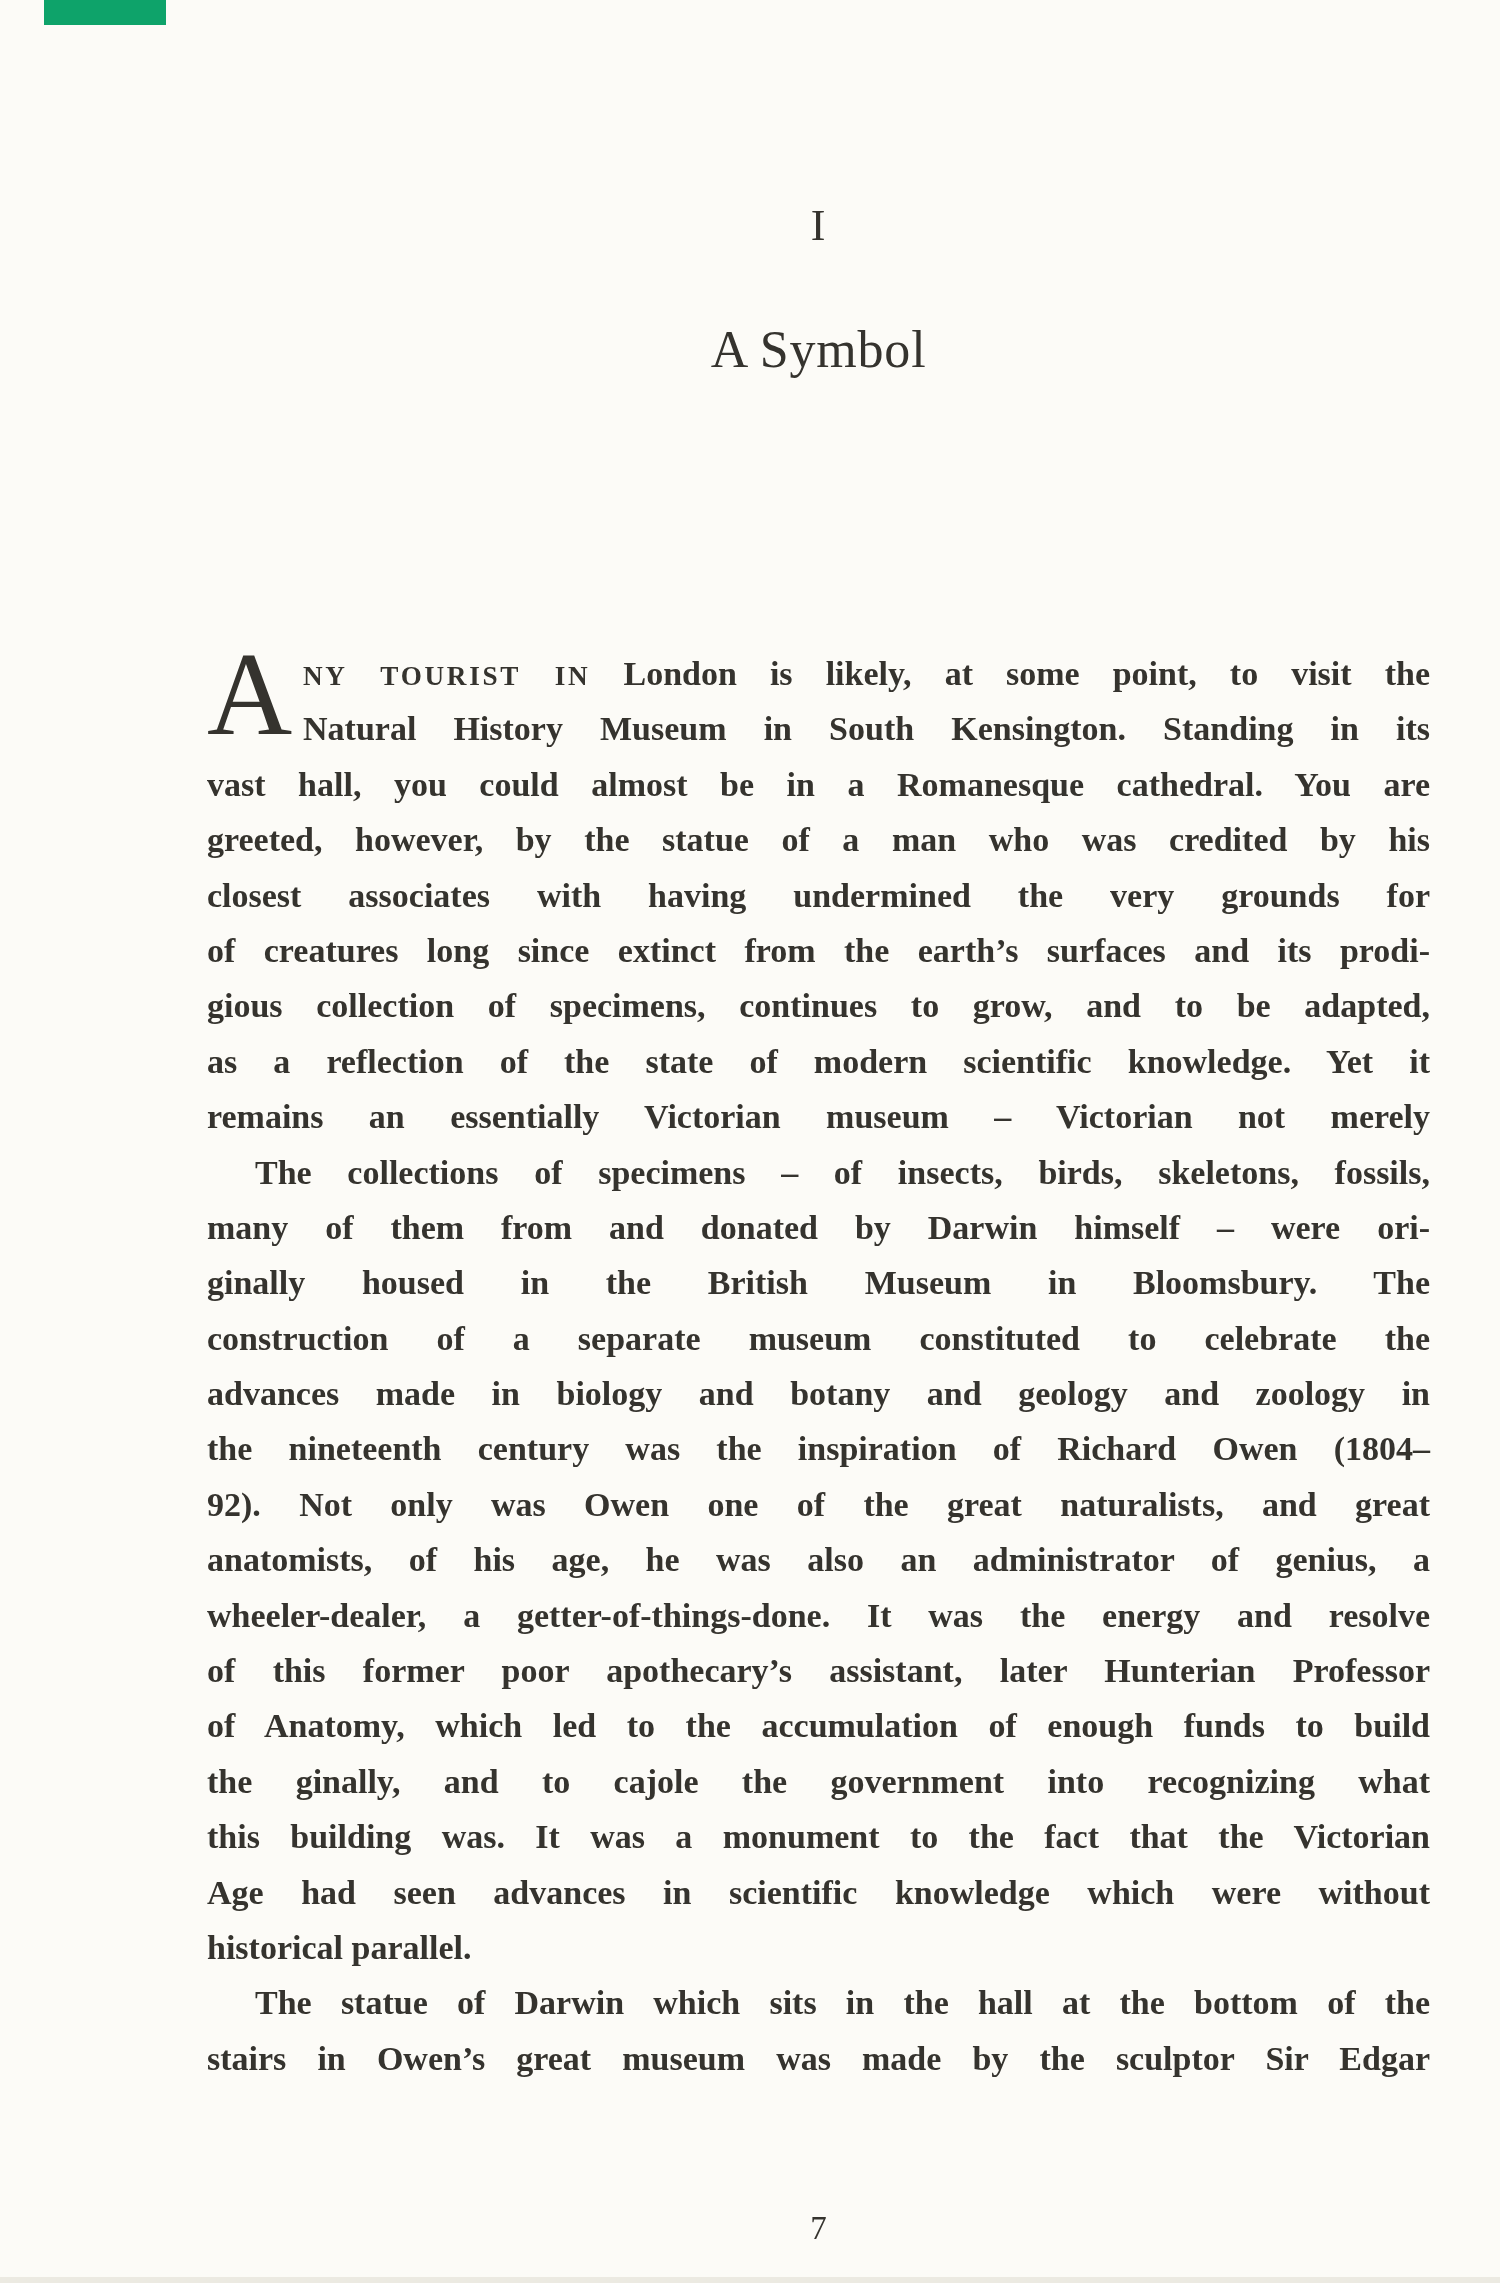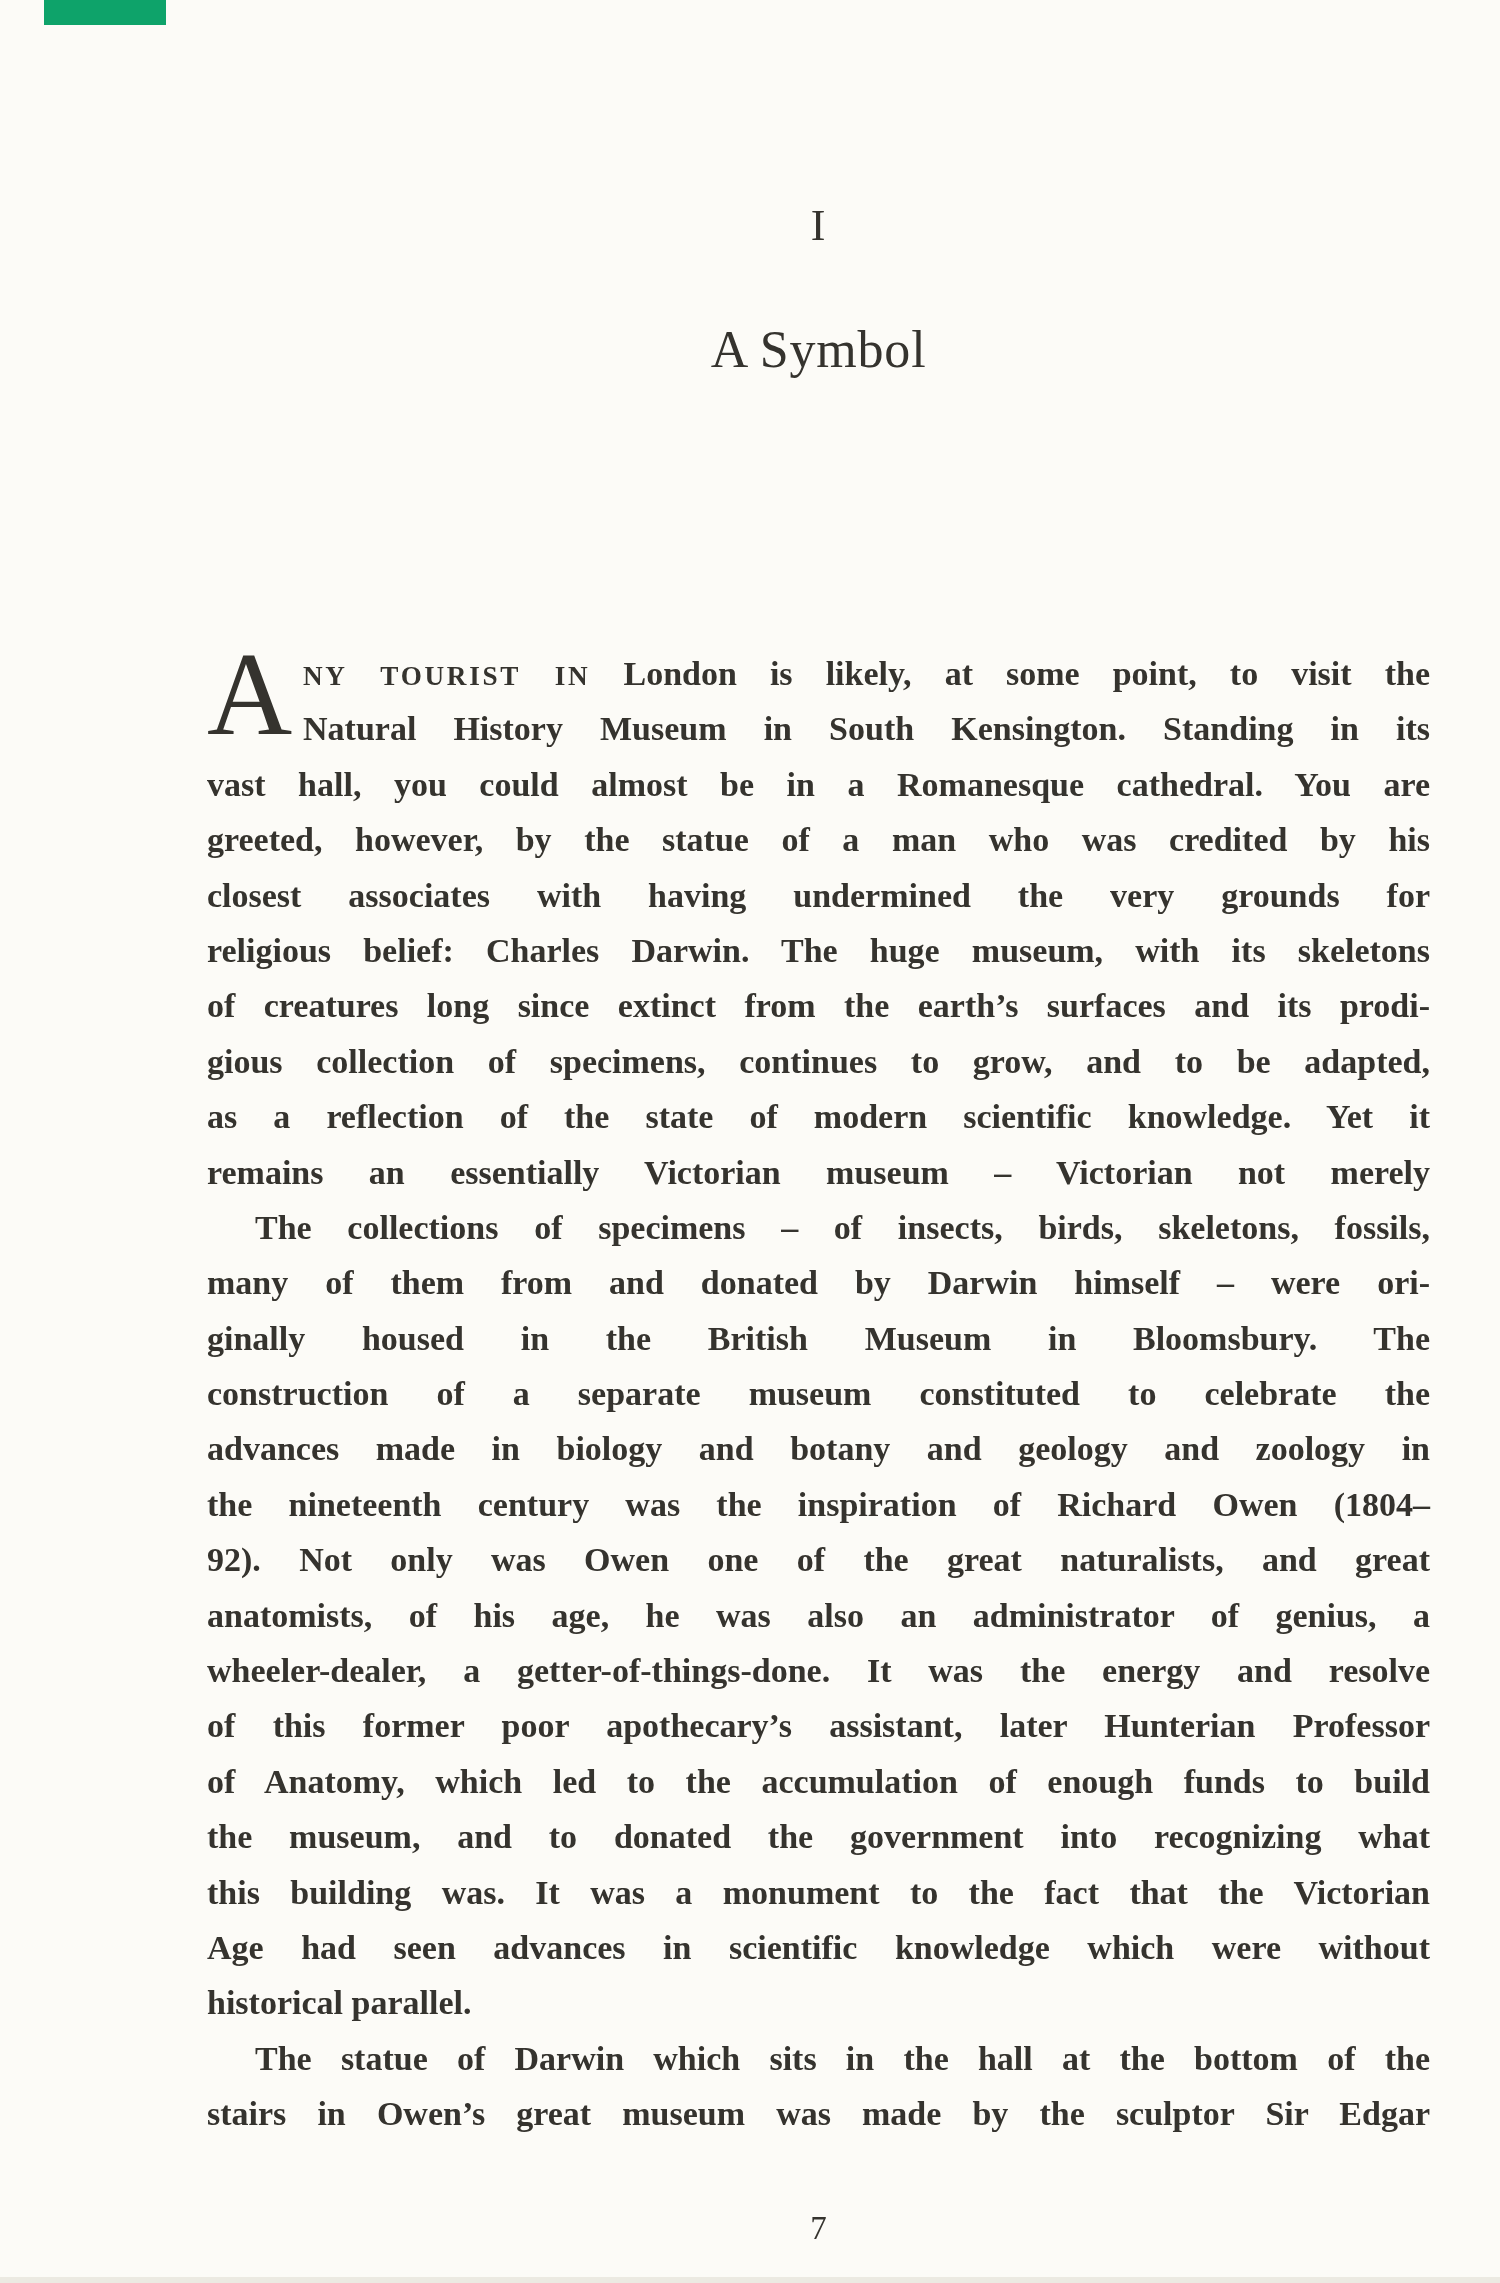--- a/index.html
+++ b/index.html
@@ -111,39 +111,38 @@
     <div class="chapter-title">A Symbol</div>
   </div>
   <div class="text-block">
       <div class="paragraph">
         <span class="drop-cap">A</span>
         <div class="line dc-inset"><span class="smallcaps">NY TOURIST IN</span> London is likely, at some point, to visit the</div>
         <div class="line dc-inset">Natural History Museum in South Kensington. Standing in its</div>
         <div class="line">vast hall, you could almost be in a Romanesque cathedral. You are</div>
         <div class="line">greeted, however, by the statue of a man who was credited by his</div>
         <div class="line">closest associates with having undermined the very grounds for</div>
-        <div class="line">religious belief: Charles Darwin. The huge museum, with its skeletons</div>
         <div class="line">of creatures long since extinct from the earth’s surfaces and its prodi-</div>
         <div class="line">gious collection of specimens, continues to grow, and to be adapted,</div>
         <div class="line">as a reflection of the state of modern scientific knowledge. Yet it</div>
         <div class="line">remains an essentially Victorian museum – Victorian not merely</div>
       </div>
       <div class="paragraph">
         <div class="line indent-first">The collections of specimens – of insects, birds, skeletons, fossils,</div>
         <div class="line">many of them from and donated by Darwin himself – were ori-</div>
         <div class="line">ginally housed in the British Museum in Bloomsbury. The</div>
         <div class="line">construction of a separate museum constituted to celebrate the</div>
         <div class="line">advances made in biology and botany and geology and zoology in</div>
         <div class="line">the nineteenth century was the inspiration of Richard Owen (1804–</div>
         <div class="line">92). Not only was Owen one of the great naturalists, and great</div>
         <div class="line">anatomists, of his age, he was also an administrator of genius, a</div>
         <div class="line">wheeler-dealer, a getter-of-things-done. It was the energy and resolve</div>
         <div class="line">of this former poor apothecary’s assistant, later Hunterian Professor</div>
         <div class="line">of Anatomy, which led to the accumulation of enough funds to build</div>
-        <div class="line">the museum, and to donated the government into recognizing what</div>
+        <div class="line">the ginally, and to cajole the government into recognizing what</div>
         <div class="line">this building was. It was a monument to the fact that the Victorian</div>
         <div class="line">Age had seen advances in scientific knowledge which were without</div>
         <div class="line last">historical parallel.</div>
       </div>
       <div class="paragraph">
         <div class="line indent-first">The statue of Darwin which sits in the hall at the bottom of the</div>
         <div class="line">stairs in Owen’s great museum was made by the sculptor Sir Edgar</div>
       </div>
     </div>
   <div class="page-number">7</div>

